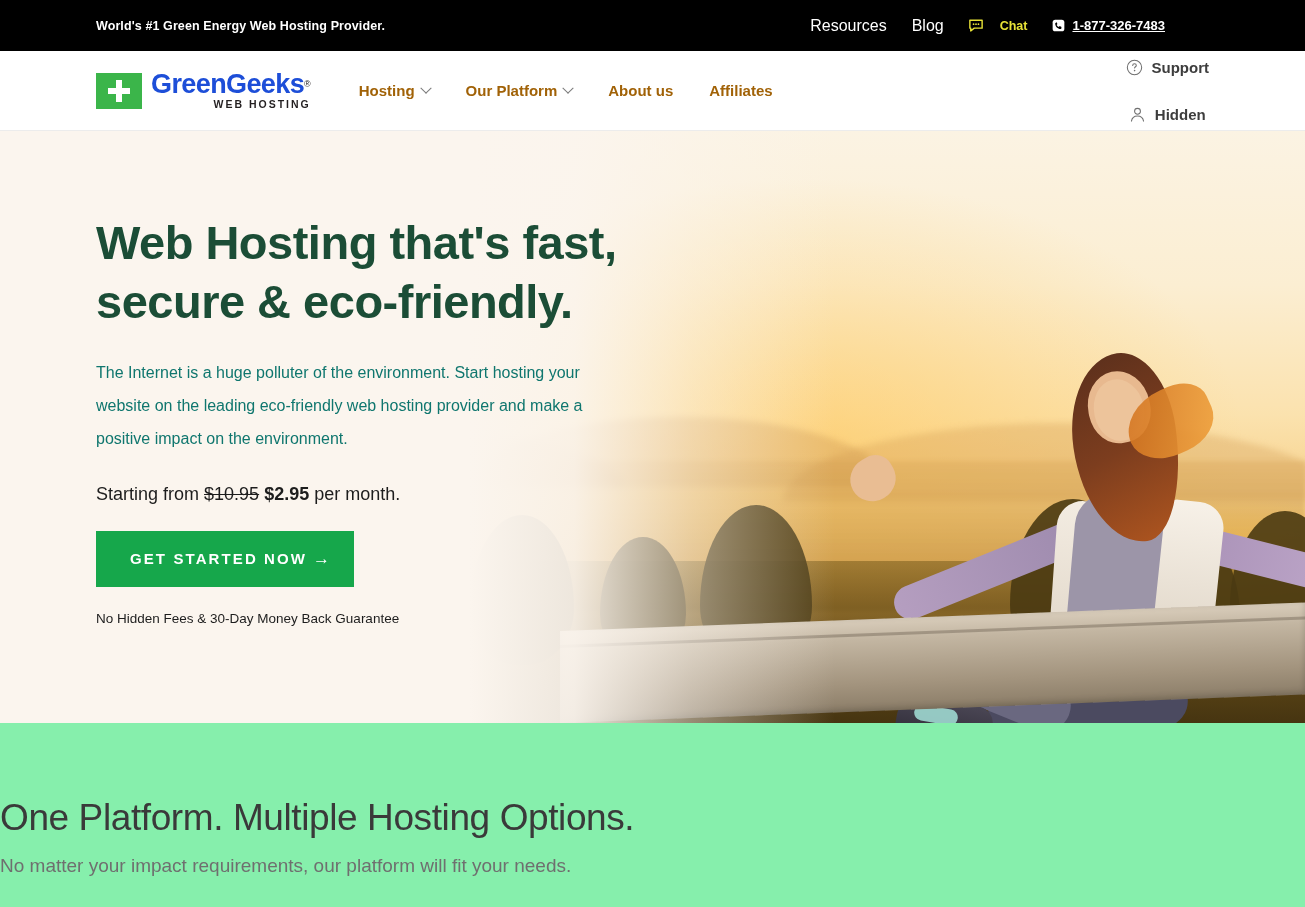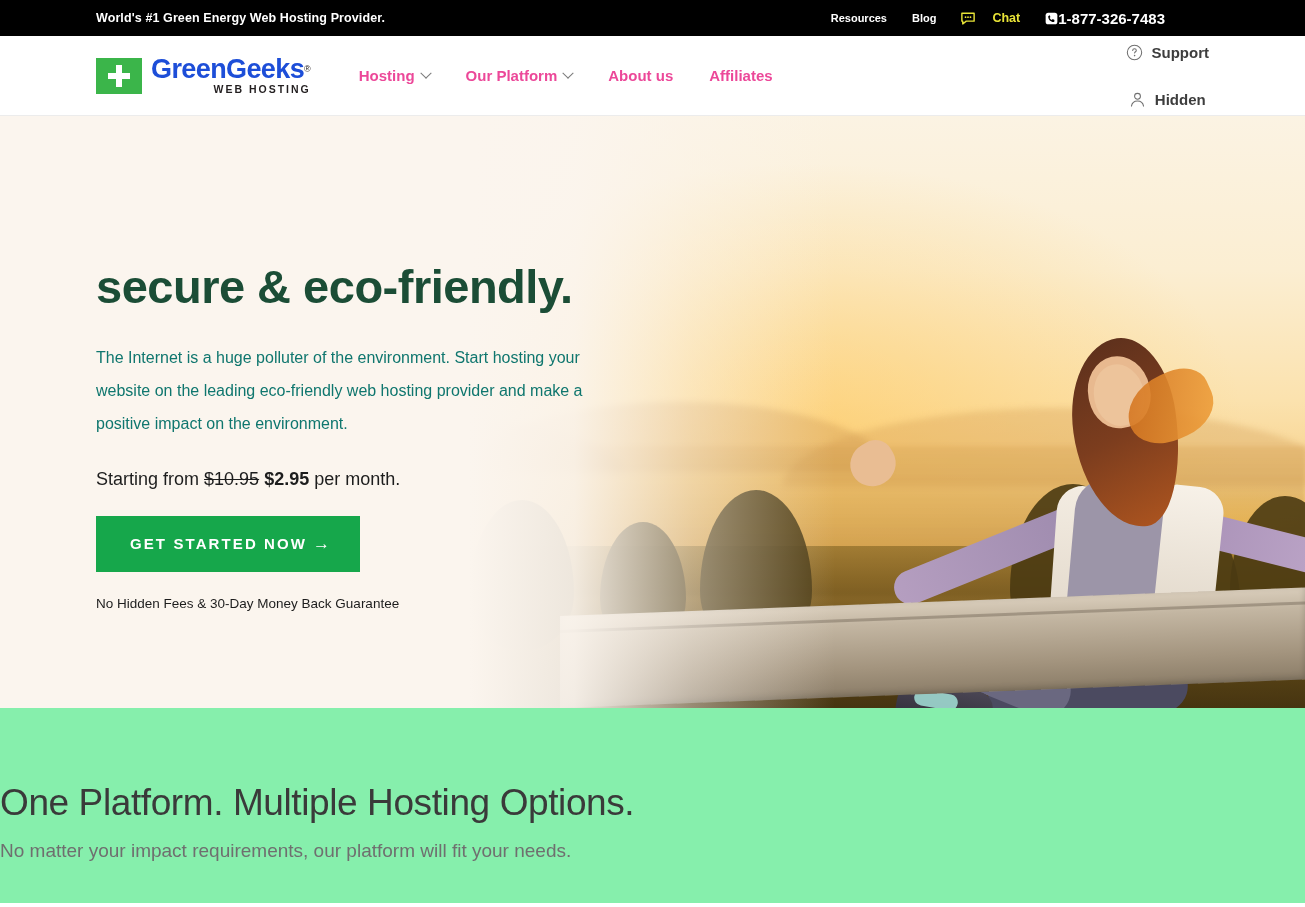--- a/index.html
+++ b/index.html
@@ -8,65 +8,67 @@
     width: 1305px;
     height: 907px;
     overflow: hidden;
     background: #ffffff;
     font-family: "Liberation Sans", sans-serif;
     -webkit-font-smoothing: antialiased;
   }
 
   
   .topbar {
-    height: 36px;
+    height: 51px;
     background: #000000;
     display: flex;
     align-items: center;
     justify-content: space-between;
     padding: 0 140px 0 96px;
     position: relative;
   }
   .topbar-tagline {
     color: #ffffff;
     font-size: 12.5px;
     font-weight: 700;
     letter-spacing: .1px;
   }
   .topbar-right {
     display: flex;
     align-items: center;
     gap: 25px;
   }
   .topbar-link {
     color: #ffffff;
-    font-size: 11px;
-    font-weight: 700;
+    font-size: 16px;
+    font-weight: 400;
     text-decoration: none;
     cursor: pointer;
     white-space: nowrap;
   }
   .topbar-chat {
     color: #e8e337;
     font-size: 12.5px;
     font-weight: 700;
     display: flex;
     align-items: center;
     gap: 17px;
     cursor: pointer;
     white-space: nowrap;
   }
   .topbar-phone {
     color: #ffffff;
-    font-size: 15px;
-    font-weight: 700;
-    display: flex;
-    align-items: center;
+    font-size: 13px;
+    font-weight: 700;
+    display: flex;
+    align-items: center;
+    gap: 7px;
     cursor: pointer;
     white-space: nowrap;
+    text-decoration: underline;
   }
   .ic { display: inline-flex; align-items: center; justify-content: center; }
 
   
   .header {
     height: 80px;
     background: #ffffff;
     display: flex;
     align-items: center;
     padding: 0 96px;
@@ -126,21 +128,21 @@
   }
 
   .mainnav {
     display: flex;
     align-items: center;
     gap: 36px;
   }
   .nav-item {
     font-size: 15px;
     font-weight: 700;
-    color: #ec4899;
+    color: #a16207;
     display: flex;
     align-items: center;
     gap: 7px;
     cursor: pointer;
     white-space: nowrap;
   }
   .chev {
     display: inline-block;
     width: 8px;
     height: 8px;
@@ -286,21 +288,21 @@
   .price-new { font-weight: 700; }
   .cta {
     display: inline-flex;
     align-items: center;
     gap: 6px;
     background: #16a74b;
     color: #ffffff;
     font-size: 15px;
     font-weight: 700;
     letter-spacing: 2.1px;
-    padding: 18px 30px 18px 34px;
+    padding: 18px 24px 18px 34px;
     border: none;
     cursor: pointer;
     font-family: "Liberation Sans", sans-serif;
   }
   .cta-arrow { font-size: 17px; font-weight: 400; letter-spacing: 0; }
   .hero-note {
     margin-top: 24px;
     font-size: 13.5px;
     color: #1d1d1d;
   }
@@ -451,21 +453,21 @@
       <div class="p-hair2"></div>
     </div>
 
     <div class="stonewall"></div>
   </div>
 
   <div class="hero-fade"></div>
 
   <div class="hero-inner">
     <h1 class="hero-h1">
-      <br>
+      <span>Web Hosting that's fast,</span><br>
       <span>secure &amp; eco-friendly.</span>
     </h1>
     <p class="hero-p">The Internet is a huge polluter of the environment. Start hosting your website on the leading eco-friendly web hosting provider and make a positive impact on the environment.</p>
     <div class="hero-price">
       <span>Starting from</span>
       <span class="price-old">$10.95</span>
       <span class="price-new">$2.95</span>
       <span>per month.</span>
     </div>
     <button class="cta">

